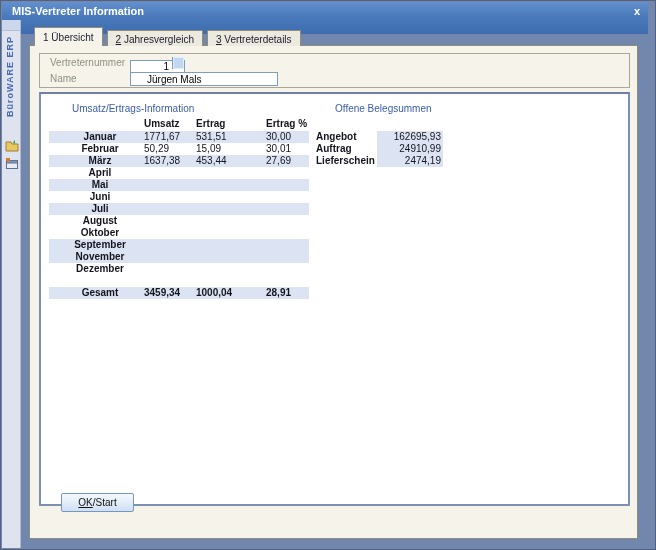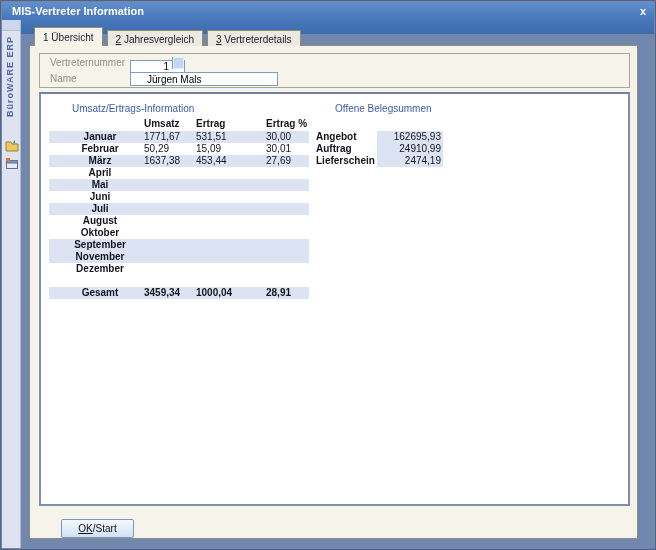--- a/index.html
+++ b/index.html
@@ -3,21 +3,21 @@
 <meta charset="utf-8">
 <style>
   * { margin:0; padding:0; box-sizing:border-box; }
   body { background:#fff; font-family:"Liberation Sans", sans-serif; }
   .window {
     position:relative; width:656px; height:550px;
     background:#7187ae; border:1px solid #55627e; overflow:hidden;
   }
   
   .titlebar {
-    position:absolute; left:1px; top:1px; right:1px; height:32px;
+    position:absolute; left:1px; top:1px; right:7px; height:32px;
     background:linear-gradient(to bottom,#6390cd 0%,#4a7abc 45%,#3e6cae 100%);
   }
   .title { position:absolute; left:10px; top:0; line-height:18px; color:#fff; font-size:11px; font-weight:bold; }
   .close { position:absolute; right:8px; top:1px; line-height:16px; color:#fff; font-size:11px; font-weight:bold; cursor:default; }
   
   .sidebar { position:absolute; left:1px; top:19px; width:19px; bottom:1px; background:#dfe3ef; border-right:1px solid #aeb9d2; }
   .strip-top { position:absolute; left:0; top:0; width:100%; height:11px; background:#ccd7eb; border-bottom:1px solid #b4c0d8; }
   .brand {
     position:absolute; left:3px; top:16px; width:13px;
     writing-mode:vertical-rl; transform:rotate(180deg);
@@ -65,21 +65,21 @@
   .c1, .c2, .c3 { }
   .total { position:absolute; left:8px; top:193px; }
   .total .c { font-weight:bold; }
   
   .beleg { position:absolute; left:275px; top:37px; width:130px; }
   .brow { display:flex; height:12px; line-height:12px; font-size:10px; color:#14141e; }
   .blabel { font-weight:bold; width:61px; }
   .bval { width:66px; text-align:right; background:#dce4f3; padding-right:2px; }
   
   .okbtn {
-    position:absolute; left:60px; top:518px; width:73px; height:19px;
+    position:absolute; left:60px; top:492px; width:73px; height:19px;
     background:linear-gradient(to bottom,#f5f9fe 0%,#e3edf9 50%,#cfdff3 100%);
     border:1px solid #7996c1; border-radius:2px;
     font-family:"Liberation Sans", sans-serif; font-size:10px; color:#111; z-index:4; cursor:default;
   }
   .okbtn .u { text-decoration:underline; }
 </style>
 </head>
 <body>
 
 <div class="window">

